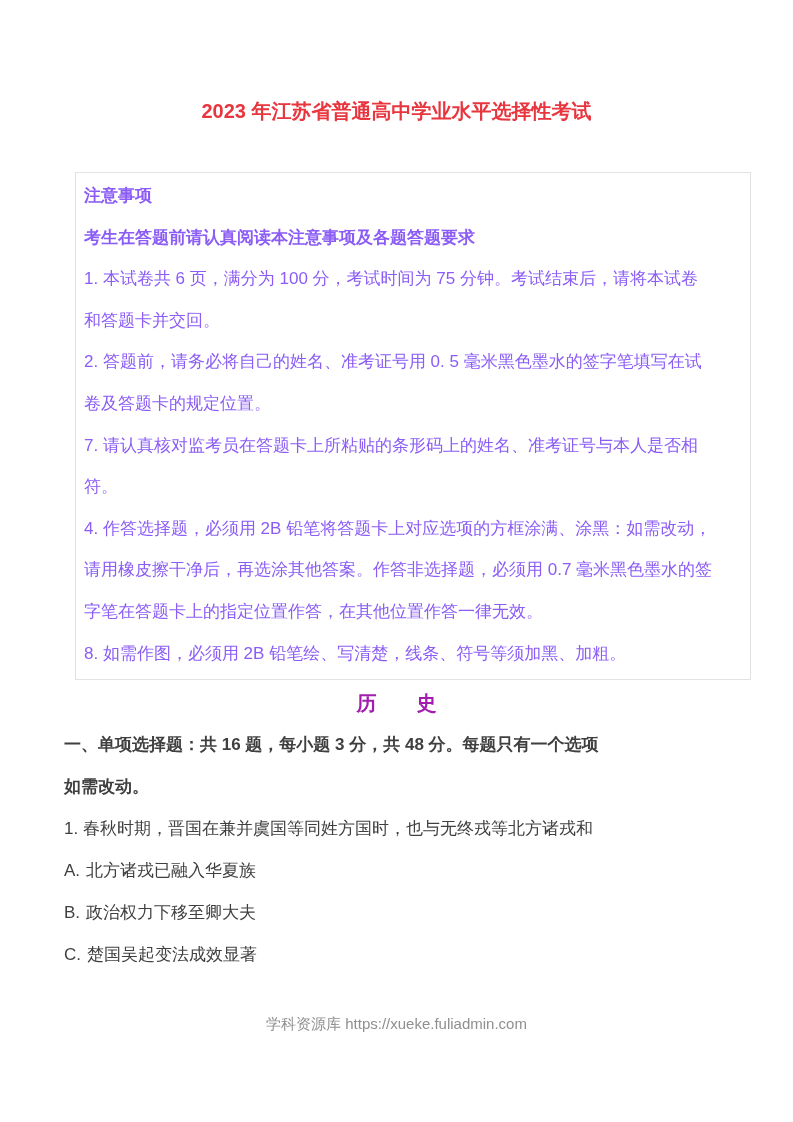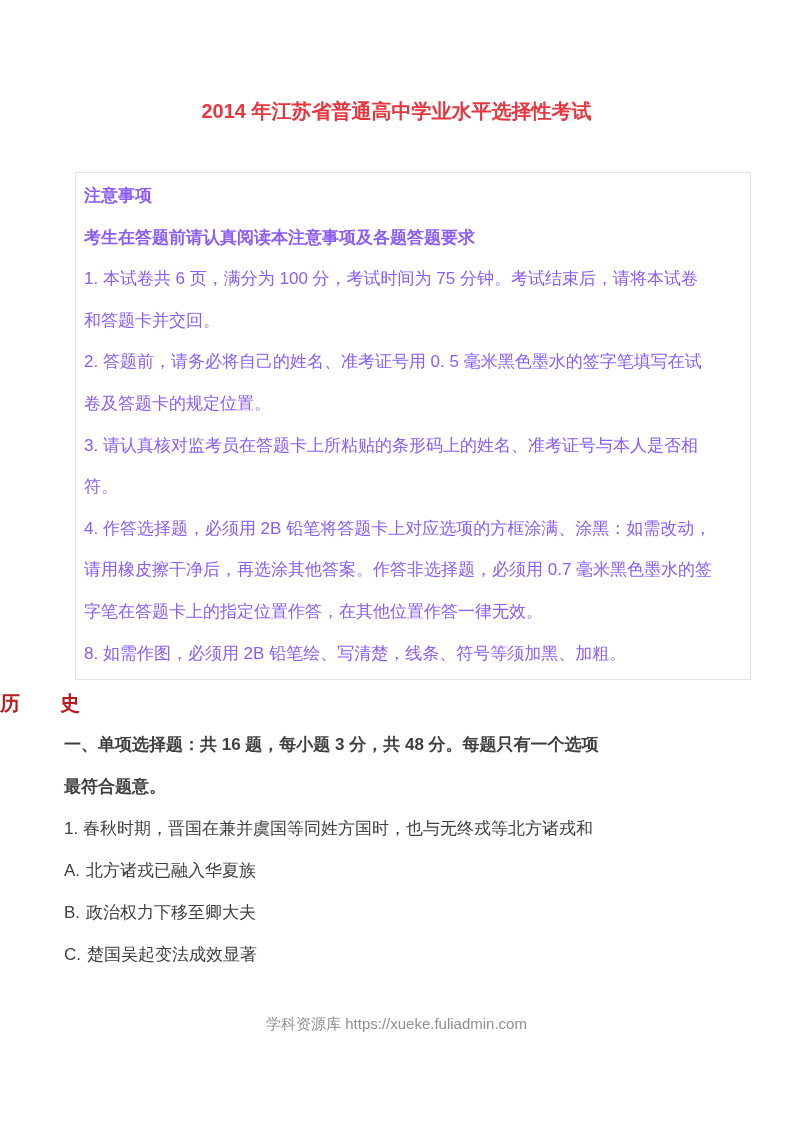--- a/index.html
+++ b/index.html
@@ -45,62 +45,62 @@
   .content .line {
     font-size: 17px;
     line-height: 42px;
     color: #3f3f3f;
     white-space: nowrap;
   }
   .indent {
     margin-left: 64px;
   }
   .subject-title {
-    text-align: left;
+    text-align: center;
     font-size: 20px;
     line-height: 42px;
     font-weight: 700;
-    color: #b91c1c;
+    color: #a21caf;
   }
   .opt-label {
     margin-right: 6px;
   }
   .footer {
     margin-top: 37px;
     text-align: center;
     font-size: 15px;
     line-height: 22px;
     color: #8f8f8f;
   }
 </style>
 </head>
 <body>
 
-<div class="doc-title">2014 年江苏省普通高中学业水平选择性考试</div>
+<div class="doc-title">2023 年江苏省普通高中学业水平选择性考试</div>
 
 <div class="notice-box">
   <div class="line bold">注意事项</div>
   <div class="line bold">考生在答题前请认真阅读本注意事项及各题答题要求</div>
   <div class="line">1. 本试卷共 6 页，满分为 100 分，考试时间为 75 分钟。考试结束后，请将本试卷</div>
   <div class="line">和答题卡并交回。</div>
   <div class="line">2. 答题前，请务必将自己的姓名、准考证号用 0. 5 毫米黑色墨水的签字笔填写在试</div>
   <div class="line">卷及答题卡的规定位置。</div>
-  <div class="line">3. 请认真核对监考员在答题卡上所粘贴的条形码上的姓名、准考证号与本人是否相</div>
+  <div class="line">7. 请认真核对监考员在答题卡上所粘贴的条形码上的姓名、准考证号与本人是否相</div>
   <div class="line">符。</div>
   <div class="line">4. 作答选择题，必须用 2B 铅笔将答题卡上对应选项的方框涂满、涂黑：如需改动，</div>
   <div class="line">请用橡皮擦干净后，再选涂其他答案。作答非选择题，必须用 0.7 毫米黑色墨水的签</div>
   <div class="line">字笔在答题卡上的指定位置作答，在其他位置作答一律无效。</div>
   <div class="line">8. 如需作图，必须用 2B 铅笔绘、写清楚，线条、符号等须加黑、加粗。</div>
 </div>
 
 <div class="content">
   <div class="subject-title">历　　史</div>
 
   <div class="line indent bold">一、单项选择题：共 16 题，每小题 3 分，共 48 分。每题只有一个选项</div>
-  <div class="line indent bold">最符合题意。</div>
+  <div class="line indent bold">如需改动。</div>
 
   <div class="line indent">1. 春秋时期，晋国在兼并虞国等同姓方国时，也与无终戎等北方诸戎和</div>
 
   <div class="line indent">
     <span class="opt-label">A.</span><span>北方诸戎已融入华夏族</span>
   </div>
   <div class="line indent">
     <span class="opt-label">B.</span><span>政治权力下移至卿大夫</span>
   </div>
   <div class="line indent">

